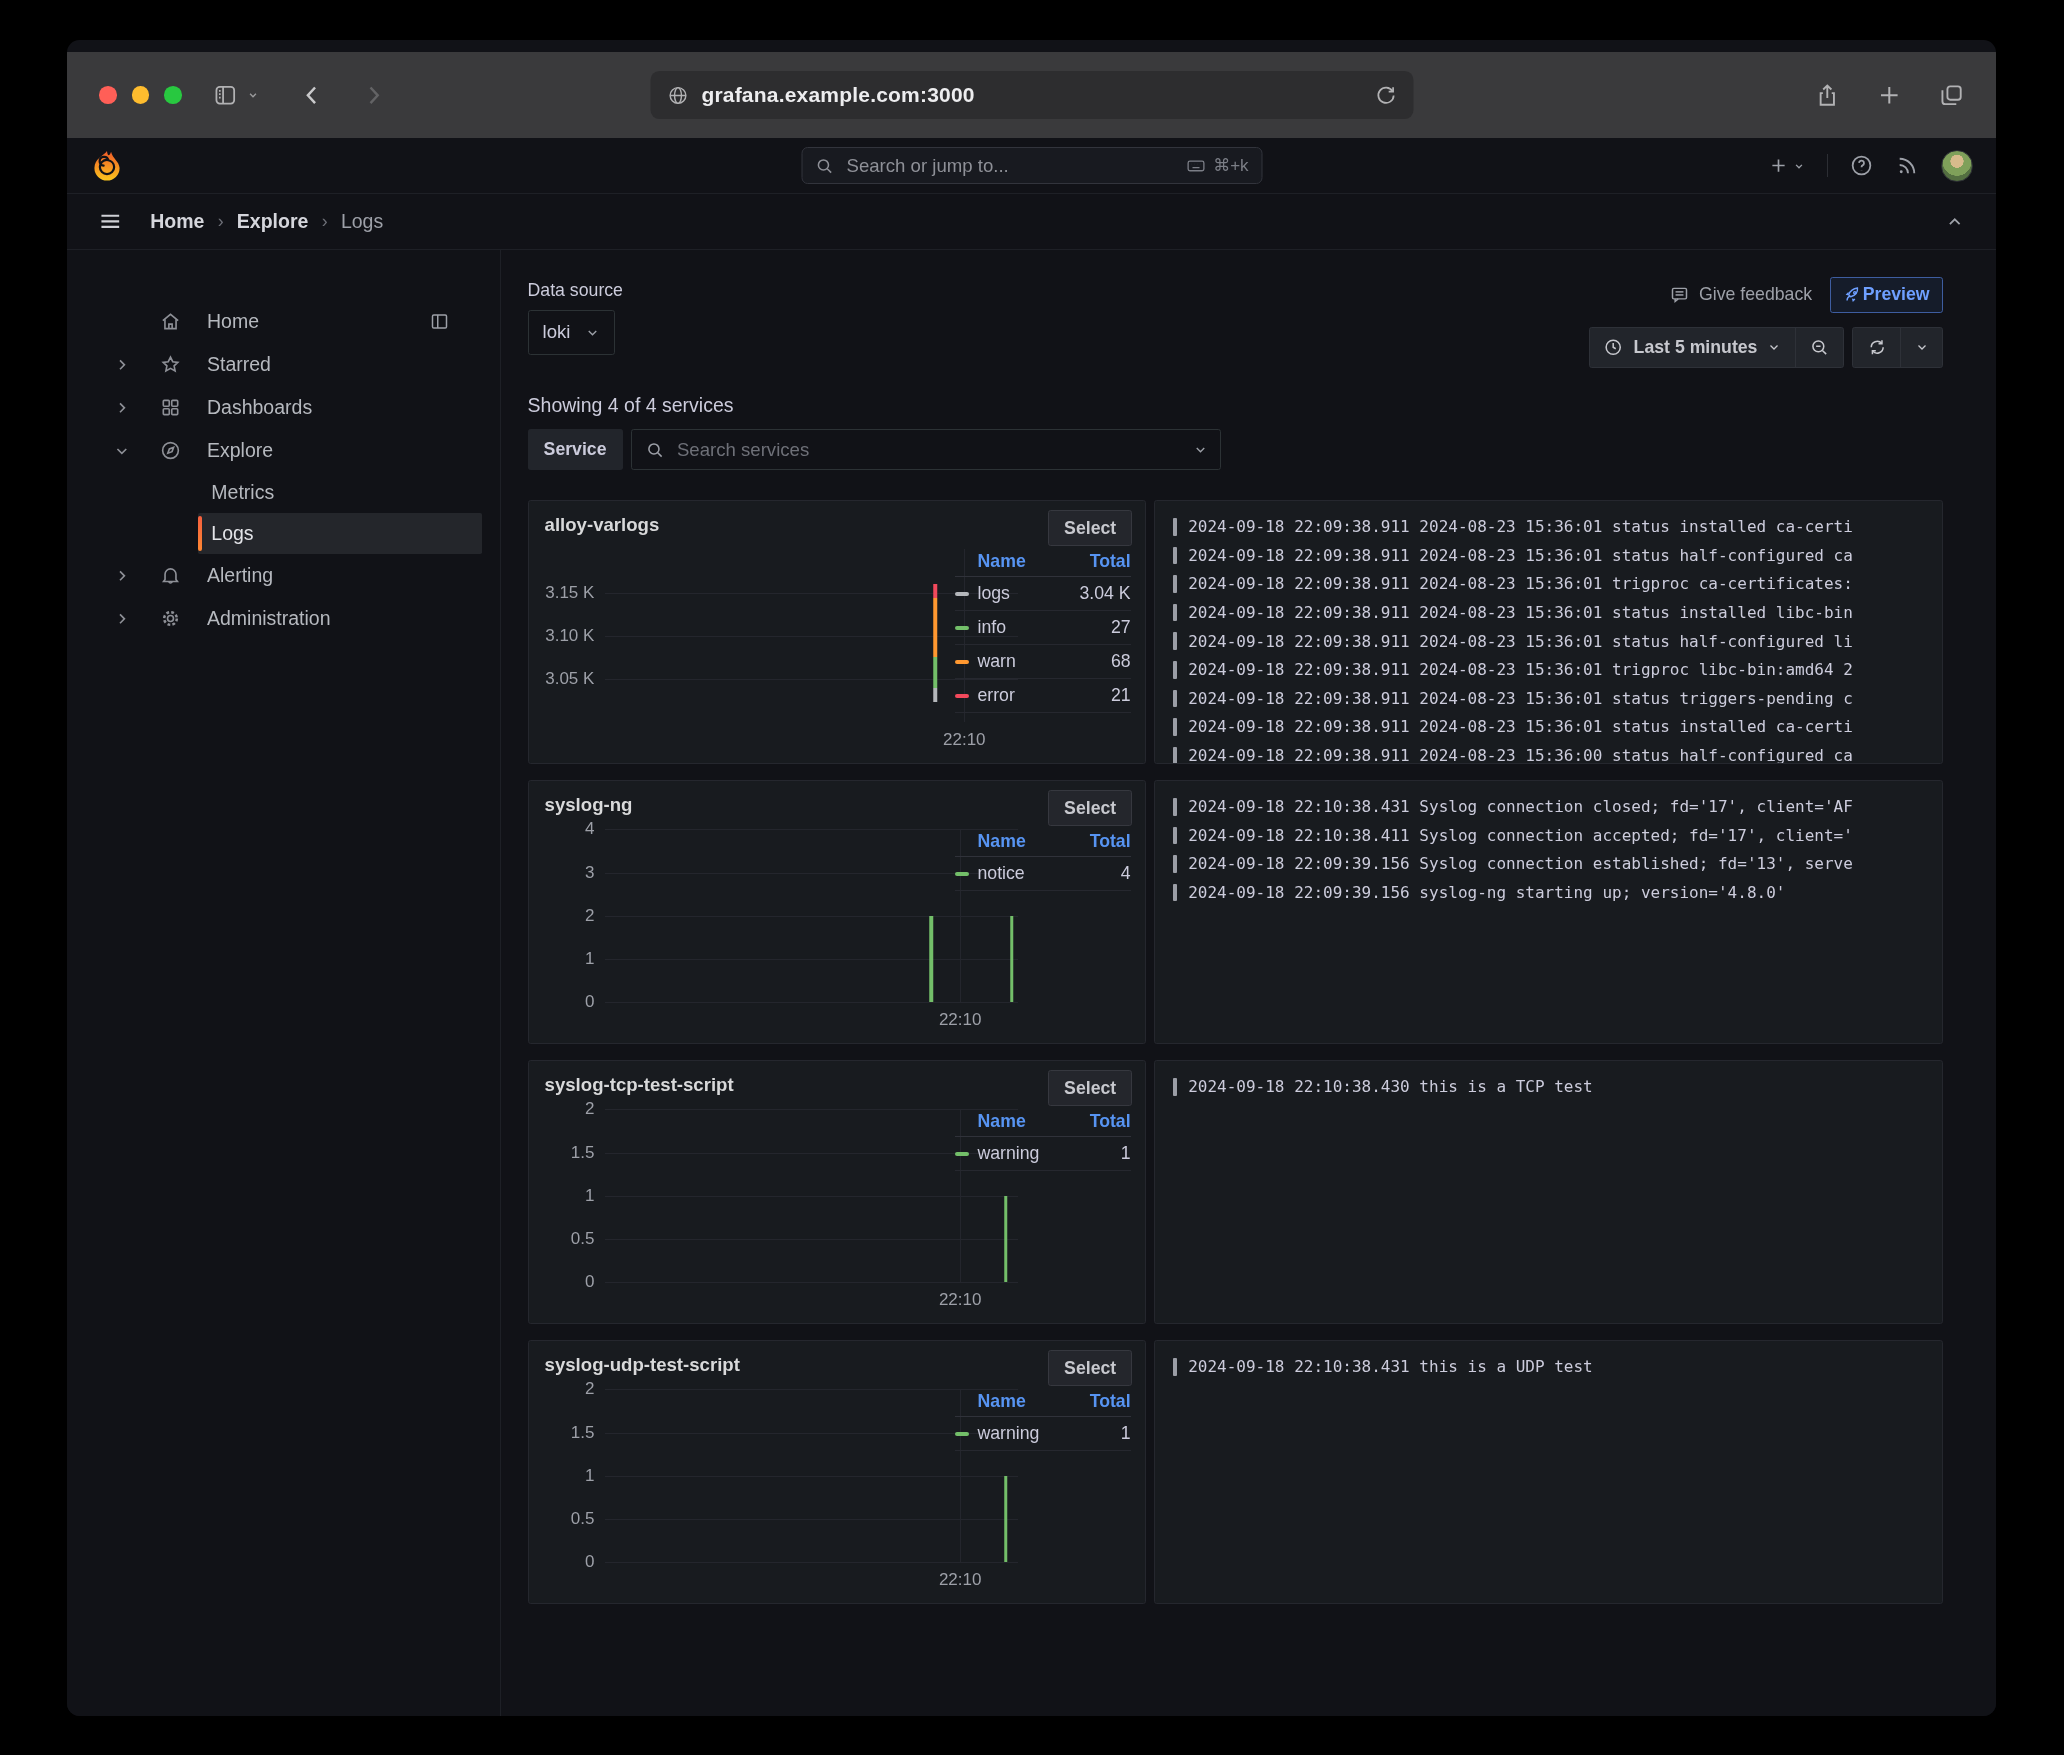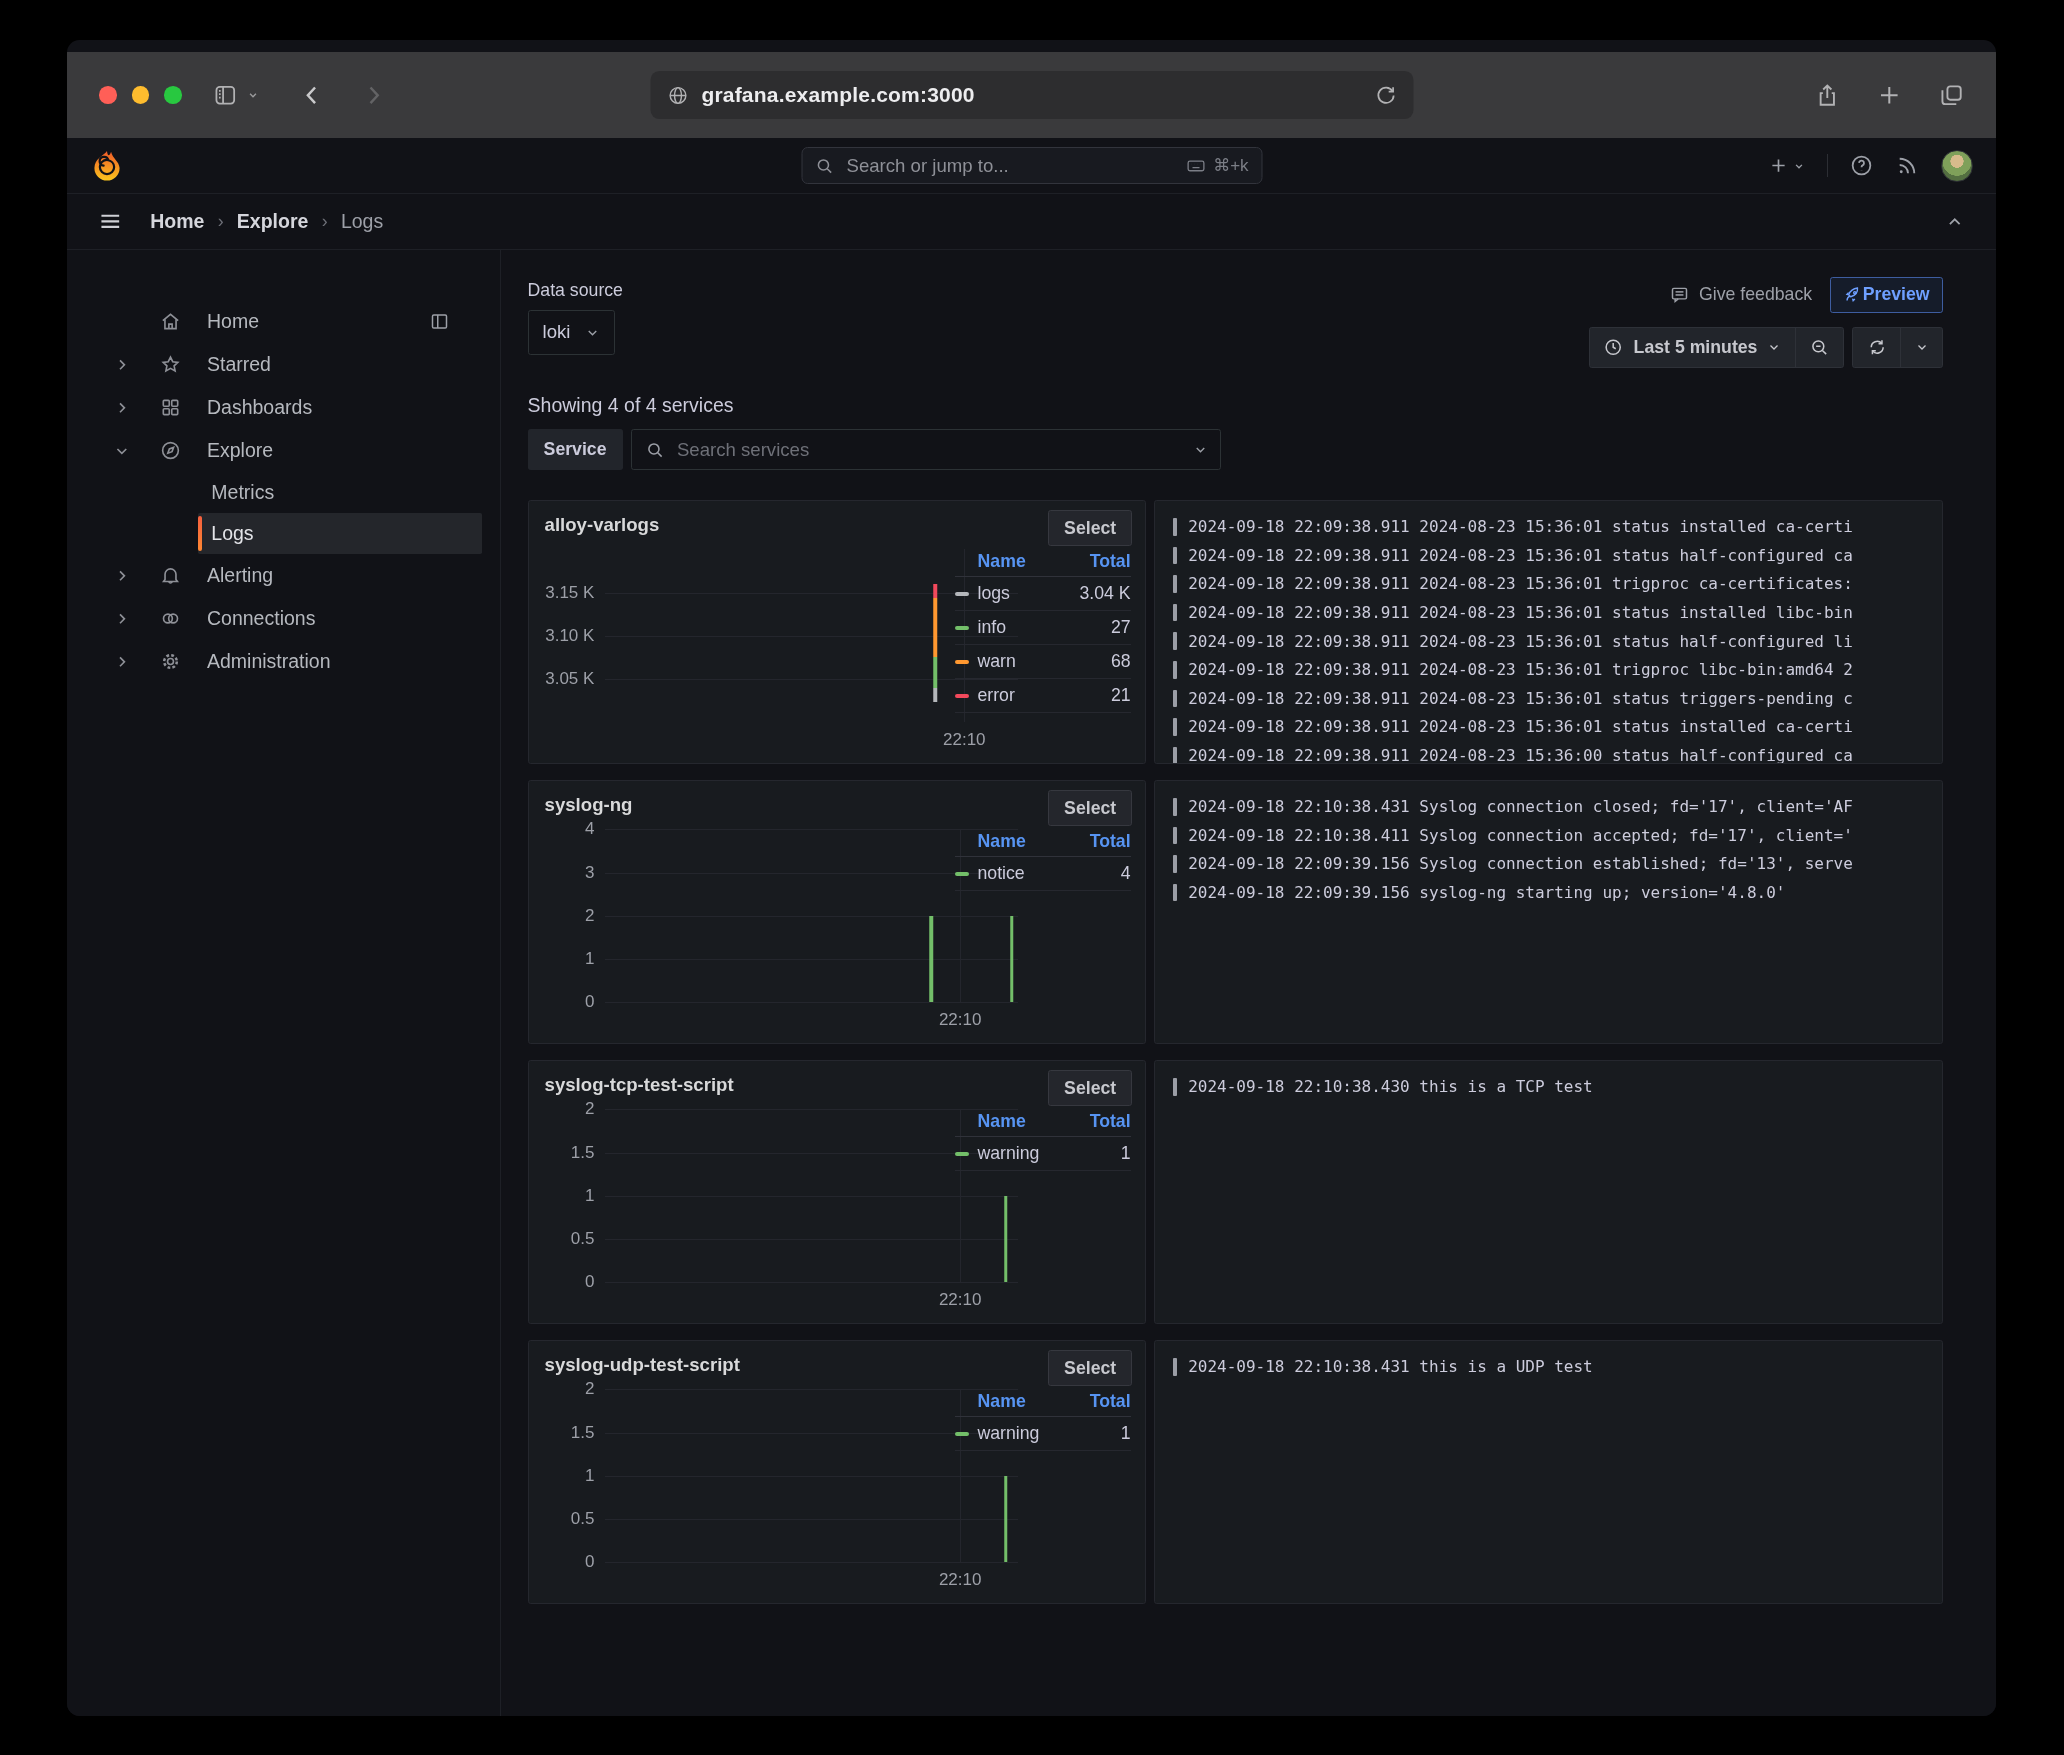--- a/index.html
+++ b/index.html
@@ -362,34 +362,20 @@
           </span>
           <span class="s-icon">
             <svg width="23" height="23" viewBox="0 0 24 24" fill="none" stroke="currentColor" stroke-width="1.7">
                   <path d="M6.3 16.2 v-5.4 a5.7 5.7 0 0 1 11.4 0 v5.4 l1.5 2 H4.8 z"></path>
                   <path d="M10.3 18.6 a1.8 1.8 0 0 0 3.4 0"></path>
                 </svg>
           </span>
           <span class="s-lbl">Alerting</span>
         </div>
 
-        <div class="side-item">
-          <span class="s-chev">
-            <svg width="17.7" height="17.7" viewBox="0 0 24 24" fill="none" stroke="currentColor" stroke-width="2.2">
-                  <polyline points="9.5 6 15.5 12 9.5 18"></polyline>
-                </svg>
-          </span>
-          <span class="s-icon">
-            <svg width="23" height="23" viewBox="0 0 24 24" fill="none" stroke="currentColor" stroke-width="1.7">
-                  <circle cx="9.3" cy="12" r="4.6"></circle>
-                  <circle cx="14.7" cy="12" r="4.6"></circle>
-                </svg>
-          </span>
-          <span class="s-lbl">Connections</span>
-        </div>
 
         <div class="side-item">
           <span class="s-chev">
             <svg width="17.7" height="17.7" viewBox="0 0 24 24" fill="none" stroke="currentColor" stroke-width="2.2">
                   <polyline points="9.5 6 15.5 12 9.5 18"></polyline>
                 </svg>
           </span>
           <span class="s-icon">
             <svg width="23" height="23" viewBox="0 0 24 24" fill="none" stroke="currentColor" stroke-width="1.7">
                   <circle cx="12" cy="12" r="3.1"></circle>

